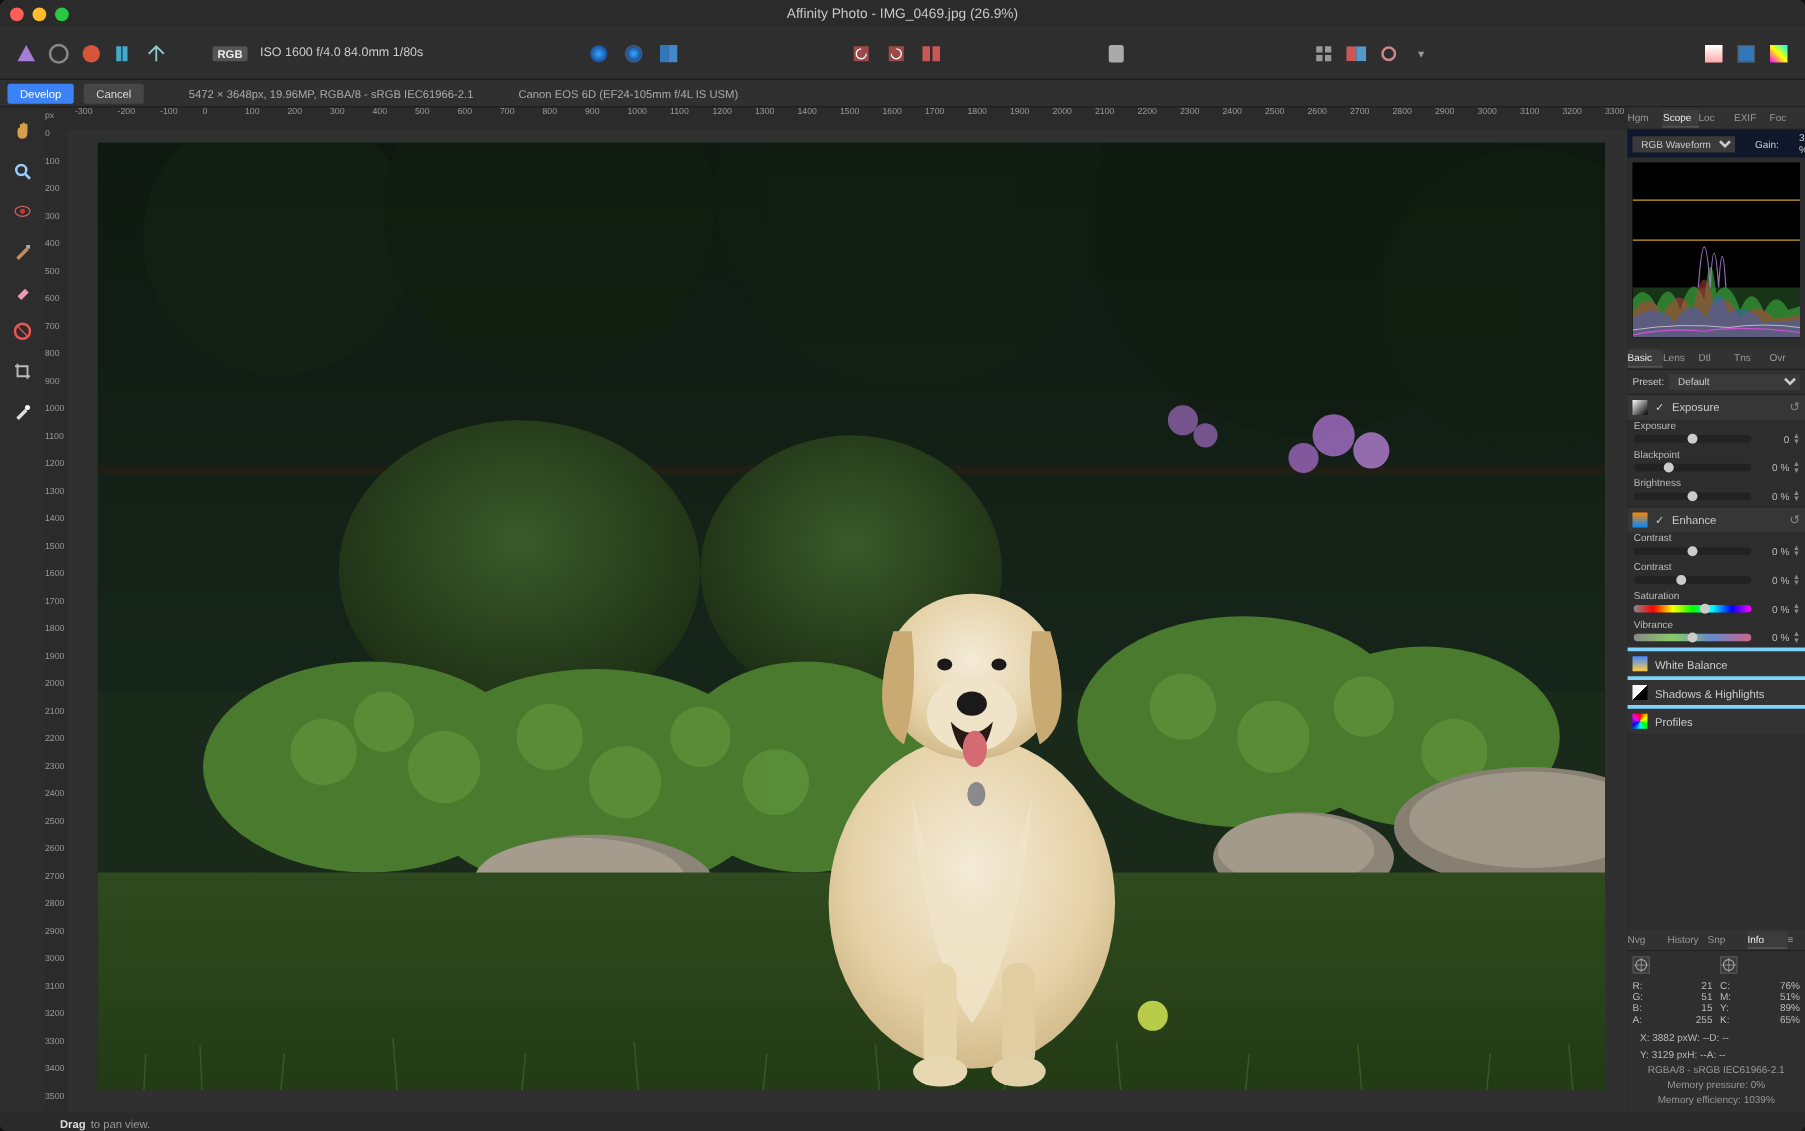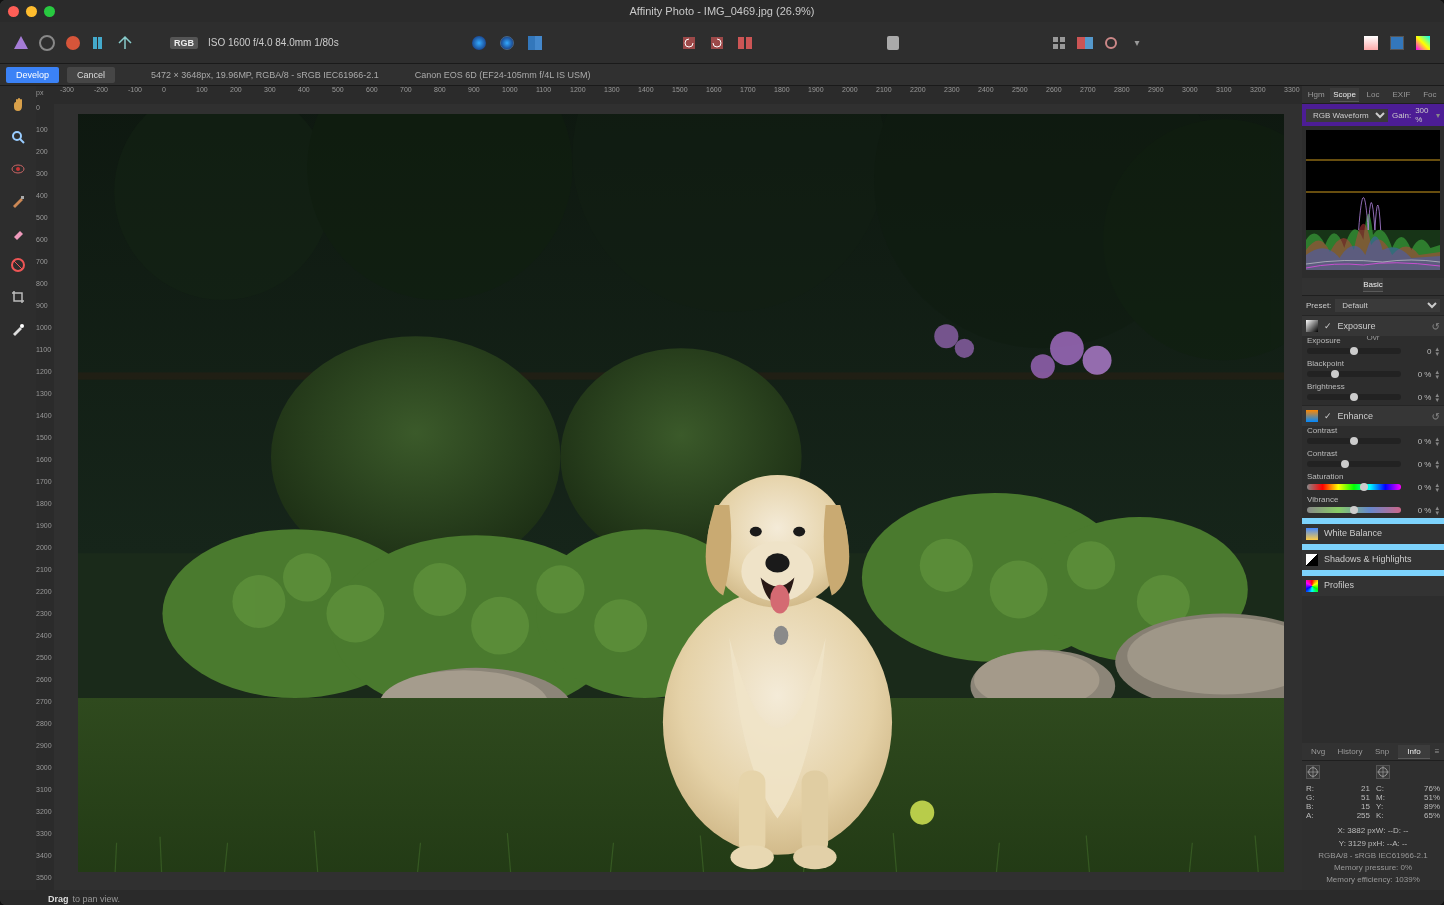--- a/index.html
+++ b/index.html
@@ -42,50 +42,50 @@
   .ruler-v { width:18px; background:#2b2b2b; font-size:7px; color:#999; overflow:hidden; display:flex; flex-direction:column; }
   .ruler-v .rlabel{height:22px;}
   .canvas { flex:1; background:#303030; display:flex; align-items:flex-start; justify-content:center; padding:10px 18px 18px 24px; position:relative;}
   .photo { width:100%; height:100%; background:#1a2a1a; position:relative; overflow:hidden; }
   
   
   .photo svg { width:100%; height:100%; display:block;}
 
   .right-panel { width:142px; background:#2d2d2d; display:flex; flex-direction:column; font-size:9px; }
   .panel-tabs { display:flex; height:18px; align-items:center; gap:0; background:#323232; border-bottom:1px solid #1f1f1f;}
-  .panel-tab { flex:1; text-align:center; padding:2px 0; cursor:pointer; color:#999; font-size:8px;}
+  .panel-tab { flex:1; text-align:left; padding:2px 0; cursor:pointer; color:#999; font-size:8px;}
   .panel-tab.active { background:#3c3c3c; color:#eee; border-bottom:1px solid #5a5a5a;}
-  .gain-row { display:flex; align-items:center; padding:2px 4px; font-size:8px; background:#4c1d95; gap:4px;}
+  .gain-row { display:flex; align-items:center; padding:2px 4px; font-size:8px; background:#0f172a; gap:16px;}
   .select-small{ background:#3a3a3a;border:none;color:#ccc;font-size:8px;padding:1px 3px;flex:1;}
   .waveform { height:140px; margin:4px; position:relative; background:#000; overflow:hidden;}
-  .panel-tabs2 { display:flex; background:#323232; border-bottom:1px solid #1f1f1f; margin-top:4px;flex-direction:column;}
+  .panel-tabs2 { display:flex; background:#323232; border-bottom:1px solid #1f1f1f; margin-top:4px;}
   .preset-row { display:flex; align-items:center; padding:3px 4px; background:#303030; font-size:8px; gap:4px;}
   .panel-section-hdr { display:flex; align-items:center; padding:4px 4px; background:#363636; gap:6px; border-top:1px solid #252525; cursor:pointer;}
   .panel-section-hdr .swatch { width:12px;height:12px;}
   .panel-section-hdr .check { font-size:9px;}
   .panel-section-hdr .reset{margin-left:auto;font-size:10px;color:#888;}
   .slider-row { padding: 0 5px 3px 5px; font-size:8px; color:#bbb;}
   .slider-row .sliderlabel{display:block;margin-bottom:1px;}
   .slider-track{height:6px;background:#222;border-radius:3px;position:relative;display:flex;align-items:center;}
   .slider-track.grad-sat{background:linear-gradient(90deg,#888,#f00,#ff0,#0f0,#0ff,#00f,#f0f);}
   .slider-track.grad-vib{background:linear-gradient(90deg,#888,#8c6,#68c,#c68);}
   .slider-thumb{width:8px;height:8px;background:#ccc;border-radius:50%;position:absolute;left:50%;transform:translateX(-50%);}
   .slider-wrap{display:flex;align-items:center;gap:4px;}
   .slider-wrap .slider-track{flex:1;}
   .slider-wrap .val{width:26px;text-align:right;font-size:8px;}
   .slider-wrap .arrows{font-size:7px;color:#888;line-height:5px;}
-  .collapsed-hdr { display:flex; align-items:flex-start; padding:4px 4px; background:#333; gap:6px; border-top:6px solid #7dd3fc; cursor:pointer;}
+  .collapsed-hdr { display:flex; align-items:flex-end; padding:4px 4px; background:#333; gap:6px; border-top:3px solid #7dd3fc; cursor:pointer;}
   .info-panel-tabs{display:flex;background:#323232;margin-top:auto;}
   .info-body{background:#2f2f2f;padding:4px;font-size:8px;color:#bbb;}
   .info-grid{display:flex;gap:6px;margin-bottom:4px;}
   .info-col{flex:1;}
   .info-col .sampler{width:14px;height:14px;border:1px solid #555;margin-bottom:3px;background:#3a3a3a;}
   .info-line{display:flex;justify-content:space-between;}
   .info-meta{text-align:center;font-size:8px;color:#999;line-height:12px;}
-  .posrow{display:flex;justify-content:center;padding:2px 6px;font-size:8px;}
+  .posrow{display:flex;justify-content:flex-start;padding:2px 6px;font-size:8px;}
 
   .statusbar { height:17px; background:#2a2a2a; color:#999; font-size:9px; display:flex; align-items:center; padding:0 8px;}
   .statusbar b{color:#ddd;margin-right:4px;margin-left:40px;}
 </style>
 </head>
 <body>
 
 <div class="titlebar">
   <div class="traffic">
     <div class="tl red"></div>

